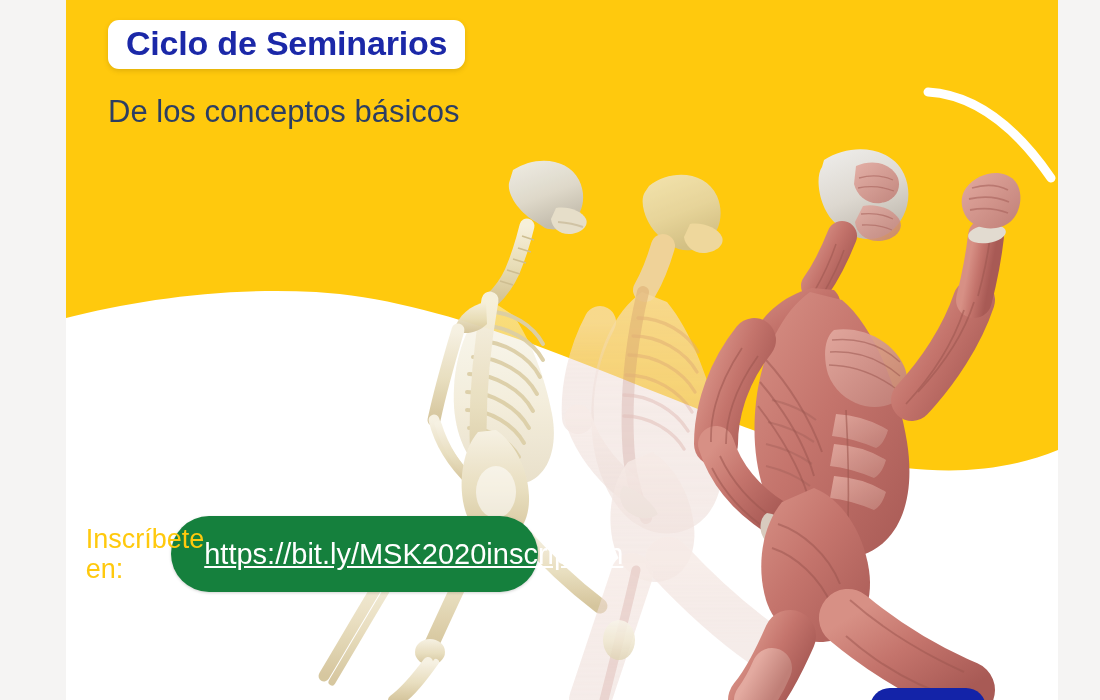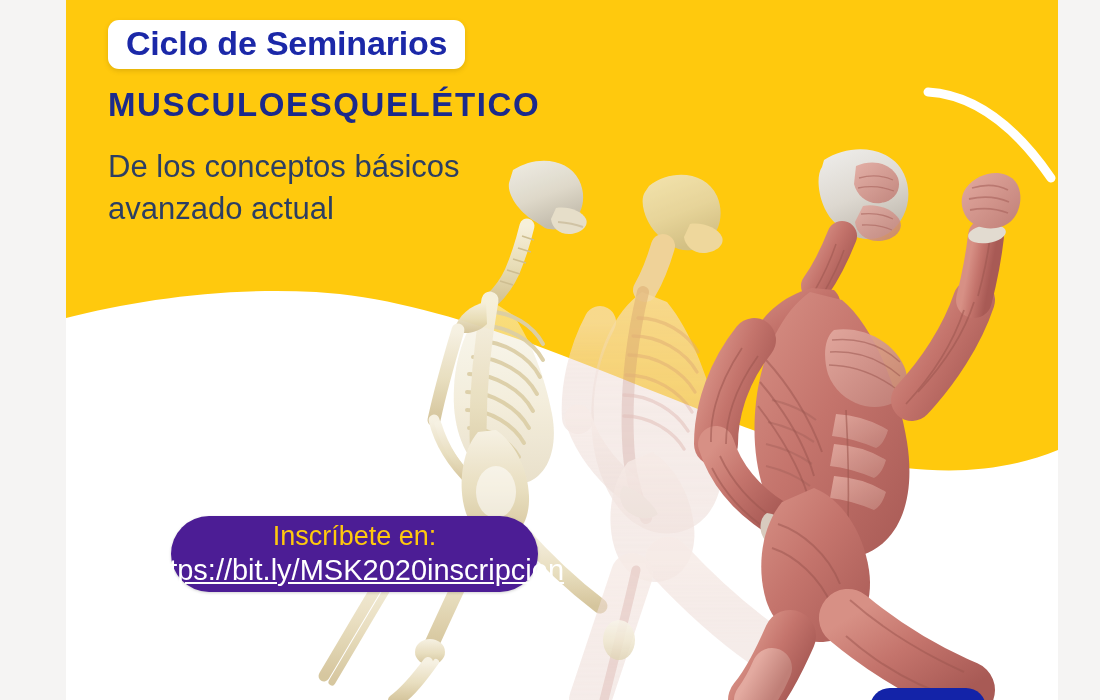--- a/index.html
+++ b/index.html
@@ -84,24 +84,24 @@
     color:#2c3e63;
     line-height:1.33;
   }
   .subhead span { display:block; }
 
   
   .cta {
     position:absolute;
     left:105px; top:516px;
     width:367px; height:76px;
-    background:#4c1d95;
+    background:#15803d;
     border-radius:38px;
     display:flex;
-    flex-direction:column;
+    flex-direction:row;
     align-items:center;
     justify-content:center;
     text-decoration:none;
     cursor:pointer;
     box-shadow:0 1px 3px rgba(0,0,0,.18);
   }
   .cta-top {
     font-size:27px;
     font-weight:normal;
     color:#ffc90d;
@@ -384,26 +384,24 @@
       </g>
     </svg>
 
     <div class="copy">
 
       <div class="pill">
         <span class="pill-label">Ciclo de Seminarios</span>
       </div>
 
       <h1 class="headline">
-        <span class="headline-l2">MUSCULOESQUELÉTICO</span>
       </h1>
 
       <div class="subhead">
         <span>De los conceptos básicos</span>
-        <span>avanzado actual</span>
       </div>
     </div>
 
     <a class="cta" href="#">
       <span class="cta-top">Inscríbete en:</span>
       <span class="cta-url">https://bit.ly/MSK2020inscripcion</span>
     </a>
 
     <div class="bottom-pill"></div>
 

